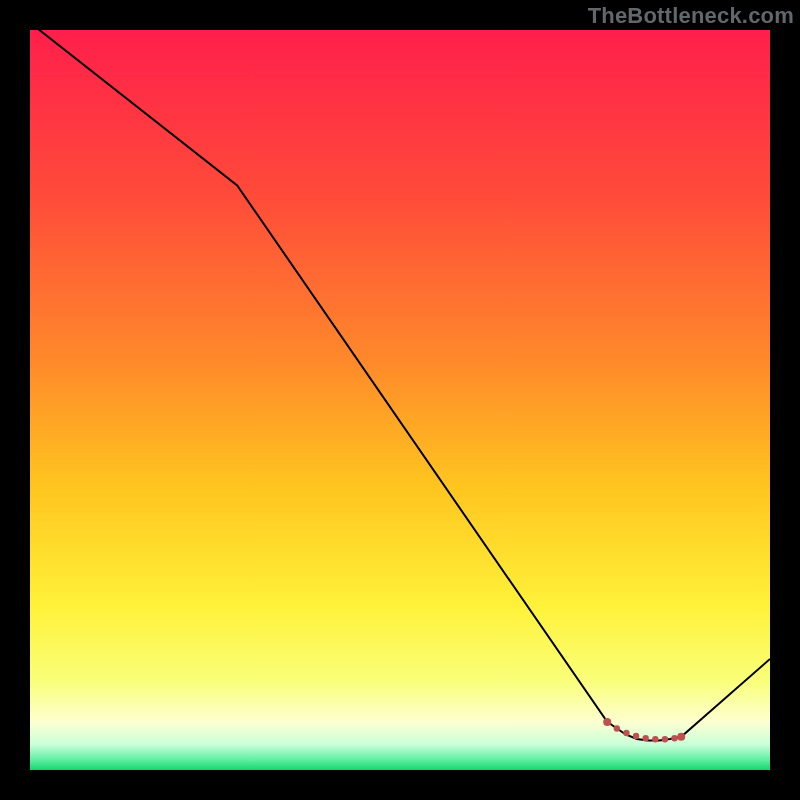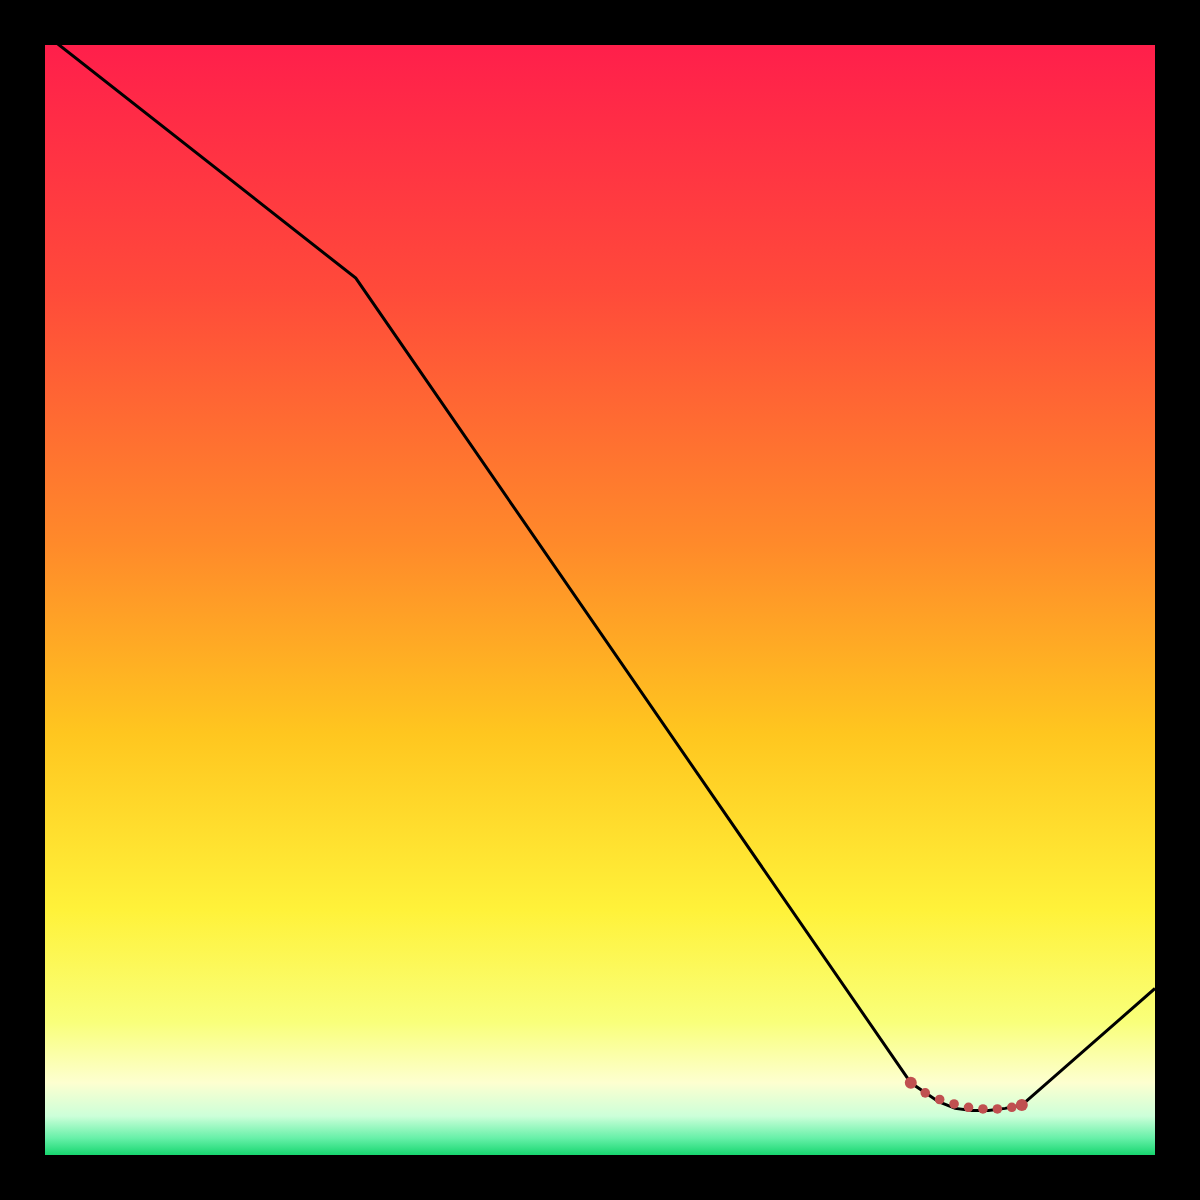--- a/index.html
+++ b/index.html
@@ -32,20 +32,21 @@
     left: 30px;
     top: 30px;
     width: 740px;
     height: 740px;
   }
 </style>
 </head>
 <body>
 
 <div class="stage">
+  <div class="watermark">TheBottleneck.com</div>
 
   <svg class="plot" viewBox="0 0 740 740" preserveAspectRatio="none">
     <defs>
       <linearGradient id="bg-grad" x1="0" y1="0" x2="0" y2="1">
           <stop offset="0%" stop-color="#ff1f4b"></stop>
           <stop offset="22%" stop-color="#ff4a3a"></stop>
           <stop offset="45%" stop-color="#ff8a2a"></stop>
           <stop offset="62%" stop-color="#ffc61f"></stop>
           <stop offset="78%" stop-color="#fff23a"></stop>
           <stop offset="88%" stop-color="#f9ff7a"></stop>

